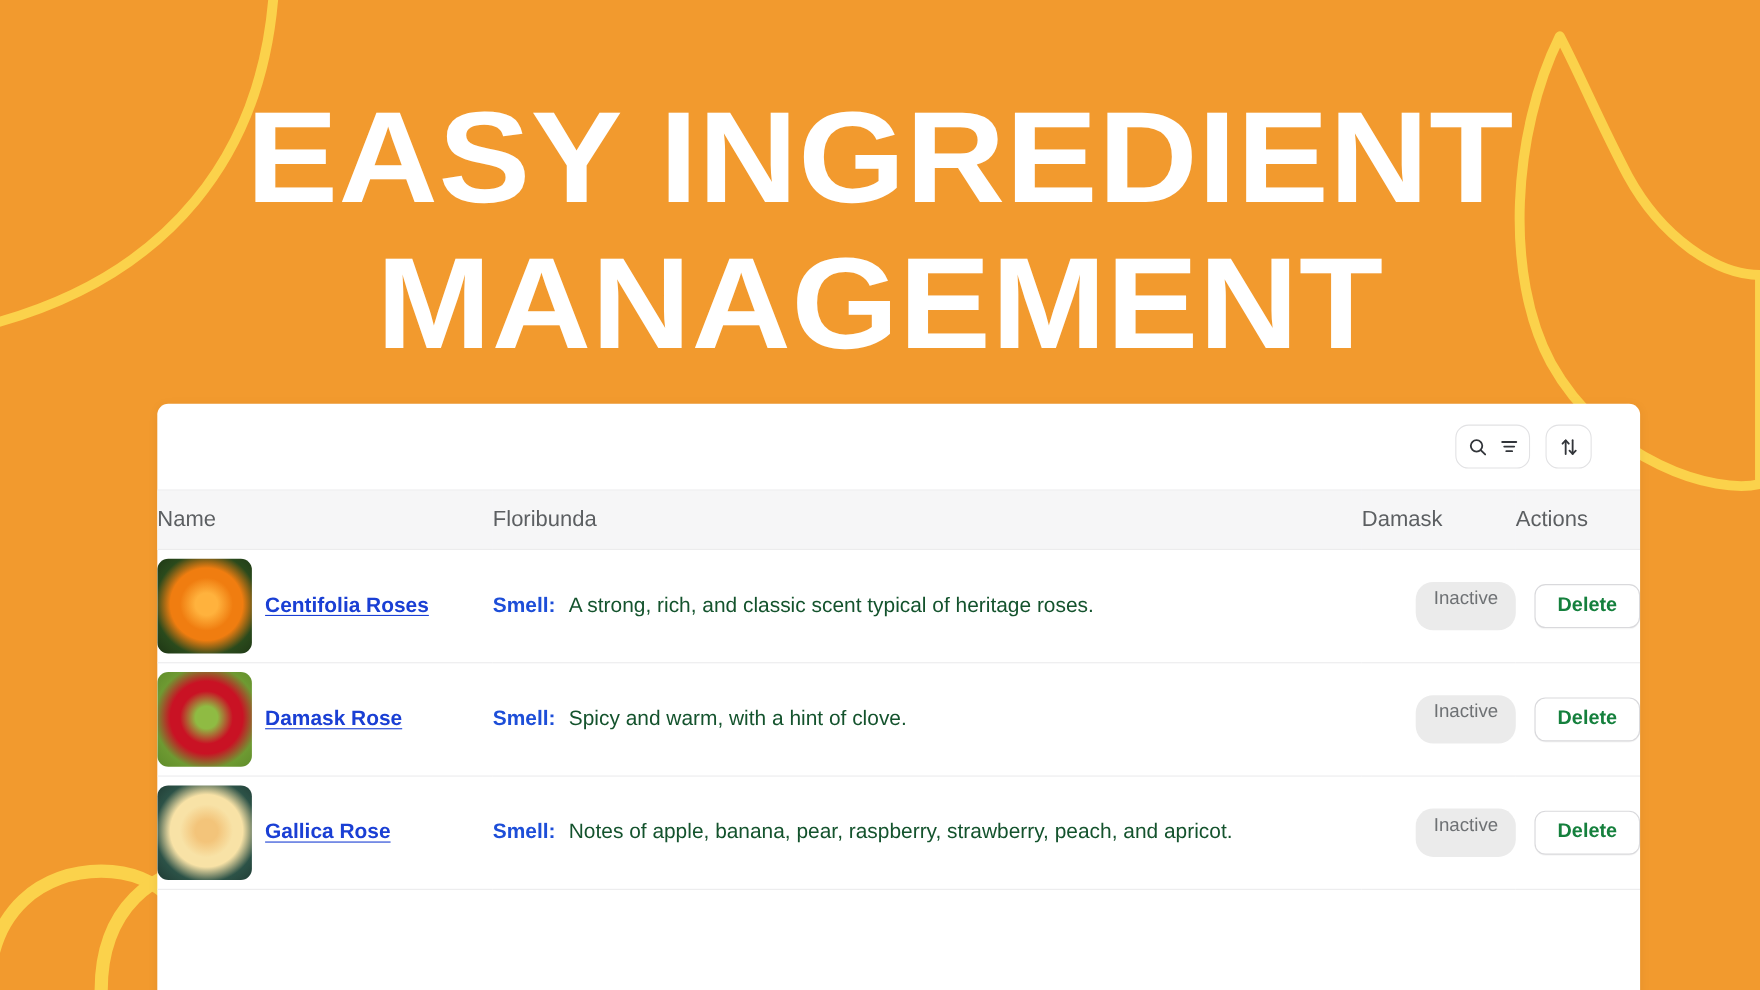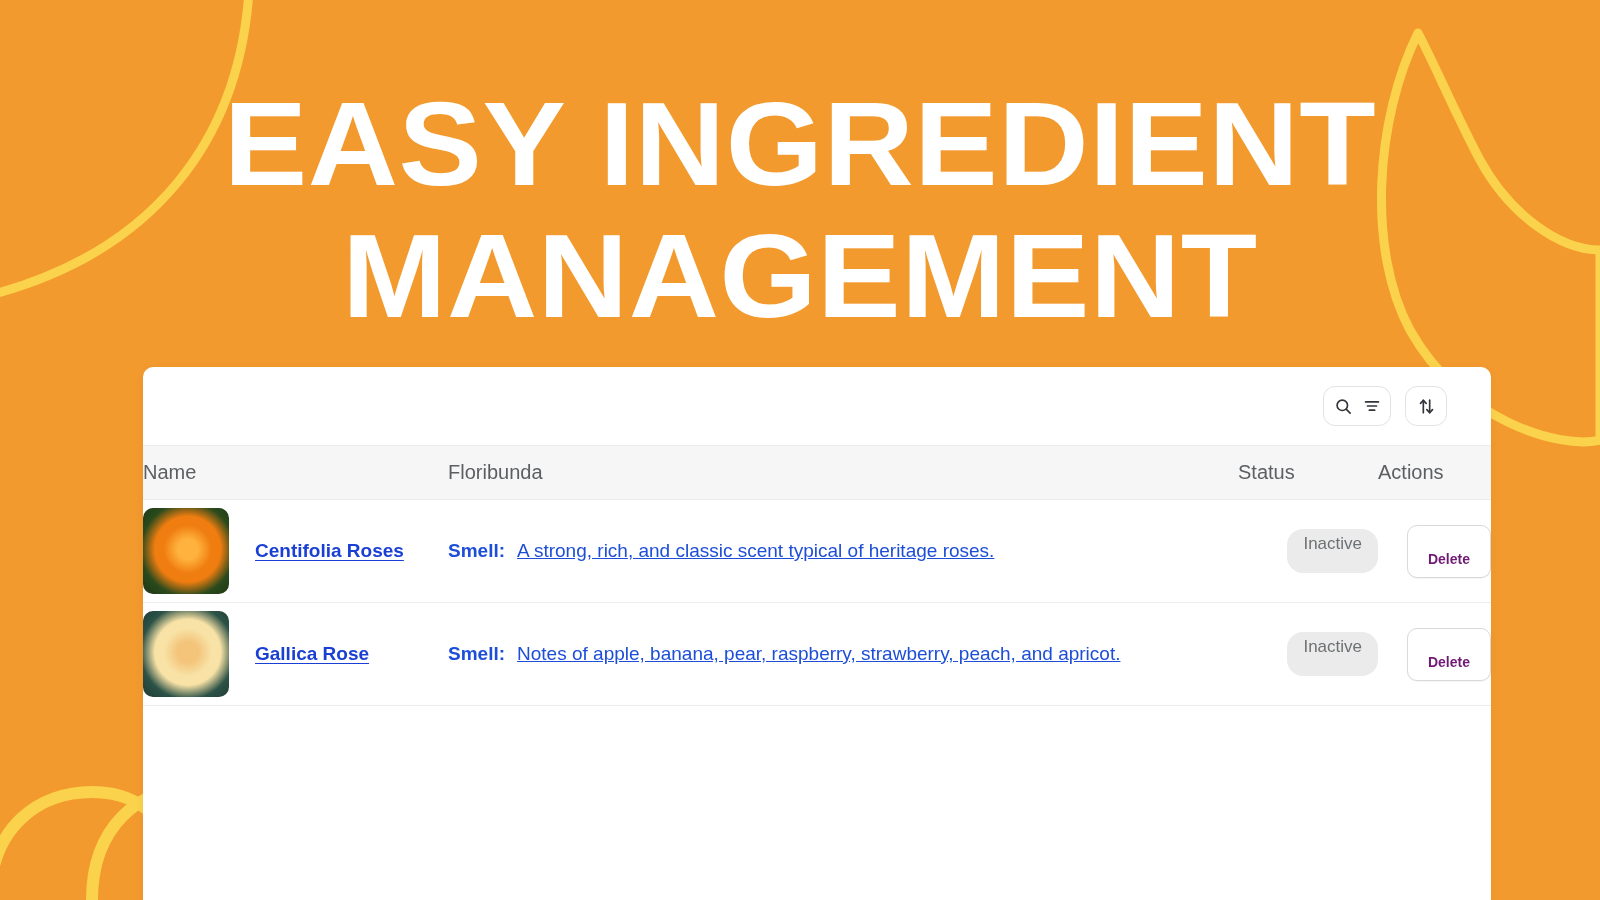--- a/index.html
+++ b/index.html
@@ -114,21 +114,21 @@
   .th-actions { text-align: right; padding-right: 22px; }
 
   .tbl tbody td {
     border-bottom: 1px solid #ececed;
     height: 103px;
     padding: 0;
     vertical-align: middle;
   }
 
   .name-cell { padding-left: 36px; }
-  .name-wrap { display: flex; align-items: center; gap: 26px; }
+  .name-wrap { display: flex; align-items: center; gap: 12px; }
 
   .thumb {
     width: 86px;
     height: 86px;
     border-radius: 10px;
     flex: 0 0 86px;
     background-size: cover;
     background-position: center;
     position: relative;
     overflow: hidden;
@@ -140,44 +140,44 @@
     color: #1a3fd4;
     text-decoration: underline;
     text-underline-offset: 3px;
     cursor: pointer;
     white-space: nowrap;
   }
 
   .attr-cell { padding-left: 20px; }
   .attr-line { font-size: 19px; color: #1f2123; white-space: nowrap; }
   .attr-key  { font-weight: 700; color: #1d4ed8; }
-  .attr-val  { margin-left: 12px; color: #1d4ed8; text-decoration: underline; }
+  .attr-val  { margin-left: 12px; color: #14532d; }
 
   .status-cell { text-align: right; padding-right: 18px; }
   .badge {
     display: inline-block;
     background: #ebebeb;
     color: #6e7174;
     font-size: 17px;
     border-radius: 16px;
     padding: 5px 16px 20px;
     line-height: 1.15;
   }
 
   .actions-cell { text-align: right; padding-right: 22px; }
   .del-btn {
     display: inline-block;
     background: #ffffff;
     border: 1px solid #d9d9dc;
     border-radius: 10px;
-    color: #701a75;
+    color: #15803d;
     font-family: "Liberation Sans", sans-serif;
-    font-size: 14px;
+    font-size: 18px;
     font-weight: 700;
-    padding: 25px 20px 10px;
+    padding: 7px 20px 10px;
     cursor: pointer;
     box-shadow: 0 1px 0 rgba(0,0,0,0.04);
   }
 </style>
 </head>
 <body>
 
 <div id="stage">
 
   <svg id="bg-deco" viewBox="0 0 1600 900" xmlns="http://www.w3.org/2000/svg">
@@ -232,21 +232,21 @@
       <colgroup>
         <col class="col-name">
           <col class="col-attr">
           <col class="col-status">
           <col class="col-actions">
       </colgroup>
       <thead>
         <tr>
           <th class="th-name">Name</th>
           <th class="th-attr">Floribunda</th>
-          <th class="th-status">Status</th>
+          <th class="th-status">Damask</th>
           <th class="th-actions">Actions</th>
         </tr>
       </thead>
       <tbody>
 
         <tr>
           <td class="name-cell">
             <div class="name-wrap">
               <span class="thumb thumb-0" style="background: radial-gradient(circle at 52% 48%, rgb(255, 178, 61) 0%, rgb(255, 178, 61) 16%, rgb(240, 125, 16) 38%, rgb(240, 125, 16) 52%, rgb(42, 74, 28) 74%, rgb(29, 53, 20) 100%);"></span>
               <span class="item-link">Centifolia Roses</span>
@@ -258,20 +258,39 @@
             </div>
           </td>
           <td class="status-cell">
             <span class="badge">Inactive</span>
           </td>
           <td class="actions-cell">
             <button class="del-btn">Delete</button>
           </td>
         </tr>
 
+        <tr>
+          <td class="name-cell">
+            <div class="name-wrap">
+              <span class="thumb thumb-1" style="background: radial-gradient(circle at 52% 48%, rgb(143, 187, 67) 0%, rgb(143, 187, 67) 16%, rgb(201, 18, 36) 38%, rgb(201, 18, 36) 52%, rgb(110, 154, 50) 74%, rgb(94, 139, 42) 100%);"></span>
+              <span class="item-link">Damask Rose</span>
+            </div>
+          </td>
+          <td class="attr-cell">
+            <div class="attr-line">
+              <span class="attr-key">Smell</span><span class="attr-key">:</span><span class="attr-val">Spicy and warm, with a hint of clove.</span>
+            </div>
+          </td>
+          <td class="status-cell">
+            <span class="badge">Inactive</span>
+          </td>
+          <td class="actions-cell">
+            <button class="del-btn">Delete</button>
+          </td>
+        </tr>
 
 
         <tr>
           <td class="name-cell">
             <div class="name-wrap">
               <span class="thumb thumb-3" style="background: radial-gradient(circle at 52% 48%, rgb(243, 196, 122) 0%, rgb(243, 196, 122) 16%, rgb(248, 226, 166) 38%, rgb(248, 226, 166) 52%, rgb(44, 82, 71) 74%, rgb(31, 58, 51) 100%);"></span>
               <span class="item-link">Gallica Rose</span>
             </div>
           </td>
           <td class="attr-cell">

